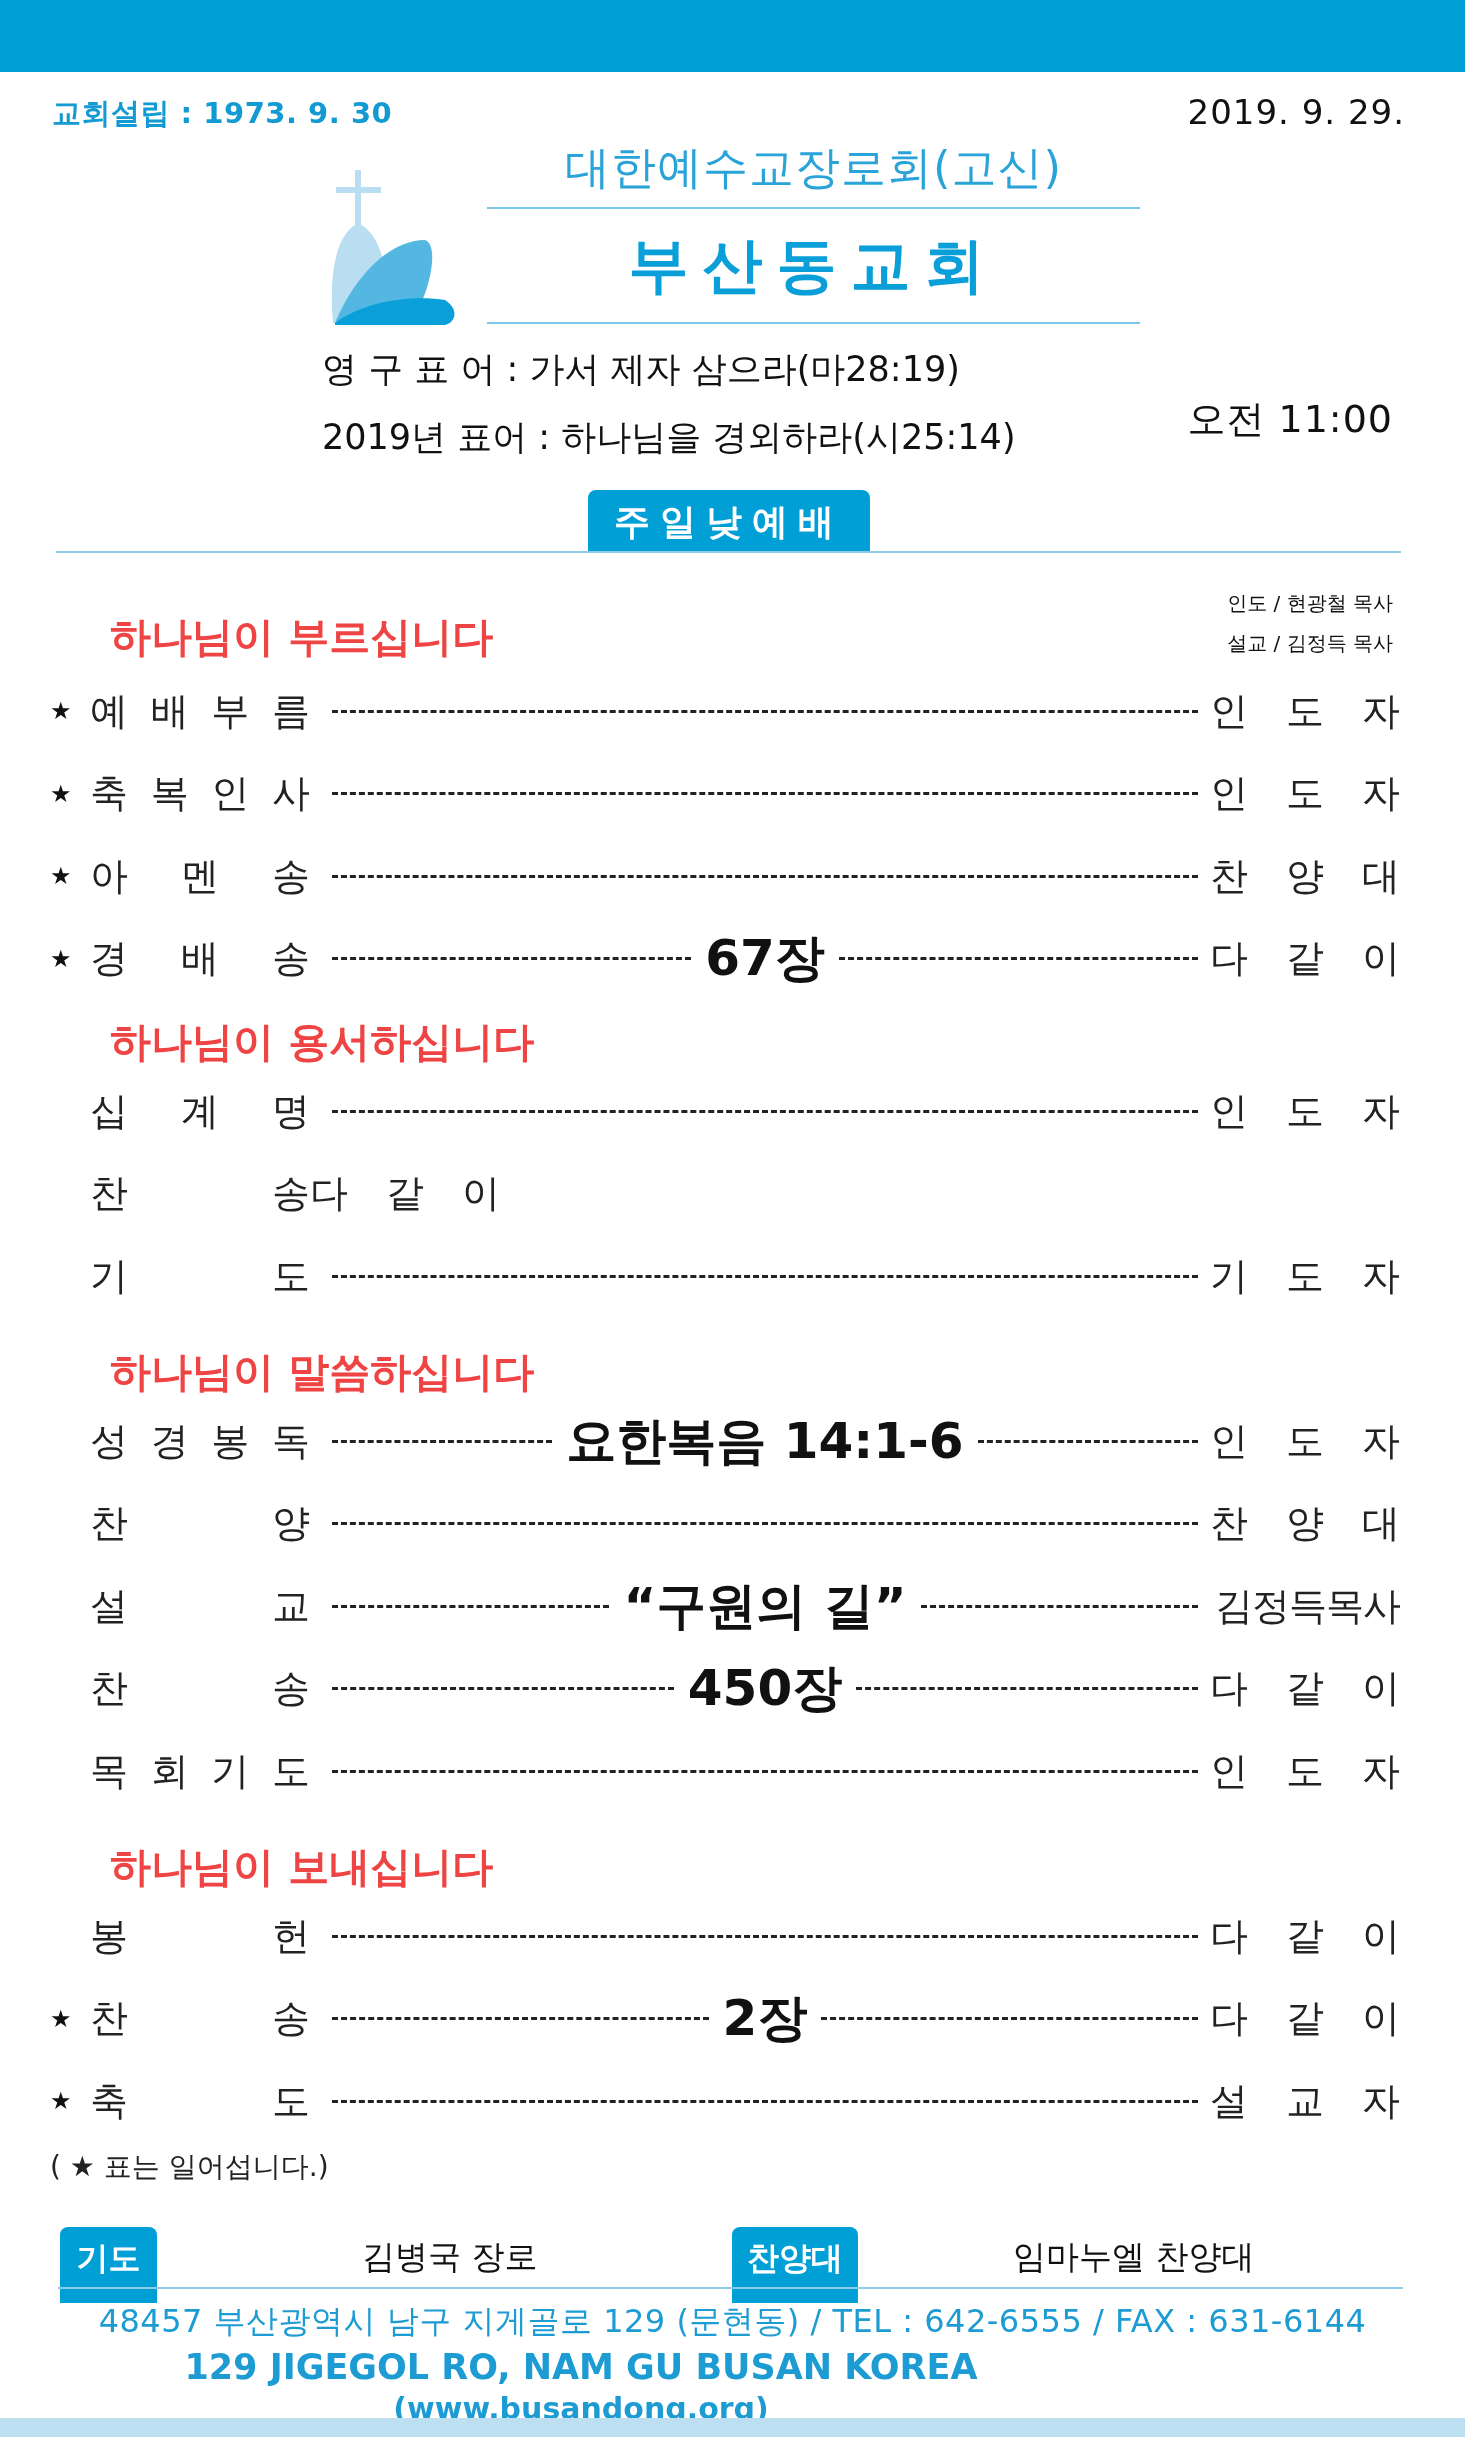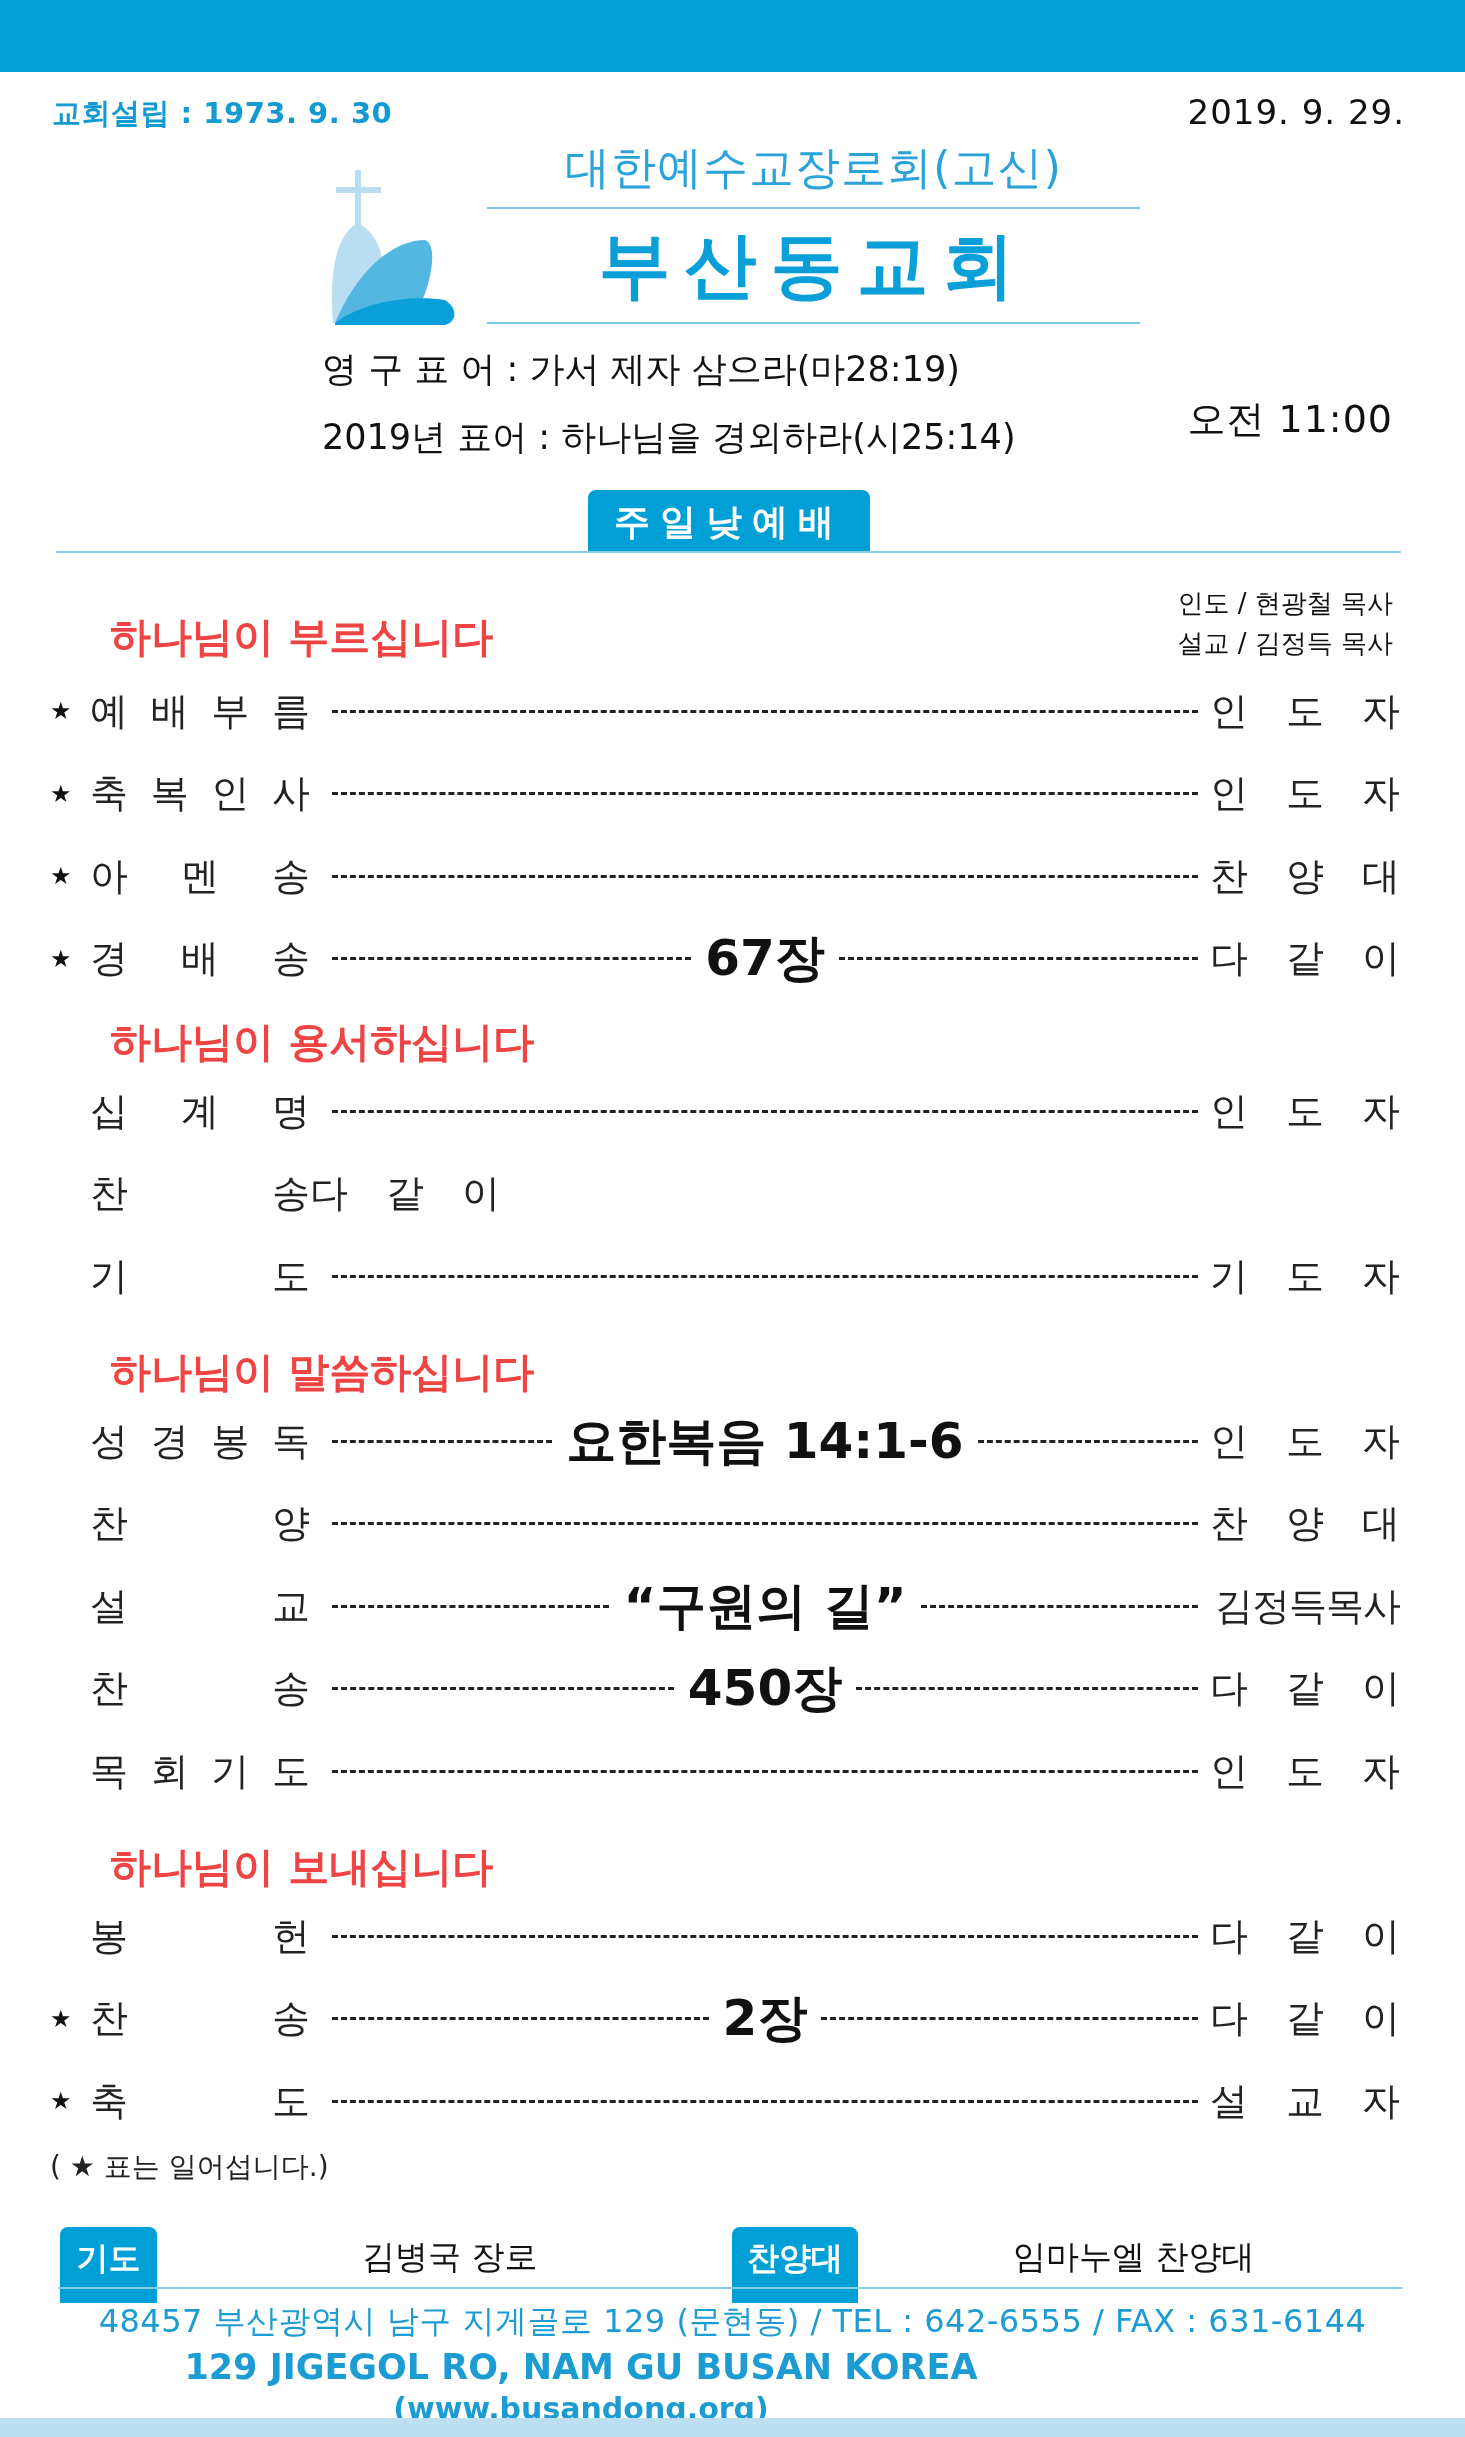--- a/index.html
+++ b/index.html
@@ -7,32 +7,32 @@
          font-family:"DejaVu Sans", "Liberation Sans", sans-serif; color:#1a1a1a; }
   .abs { position:absolute; }
   .top-band { left:0; top:0; width:1465px; height:72px; background:#009fd6; }
   .bottom-band { left:0; top:2418px; width:1465px; height:19px; background:#bce0f2; }
 
   .founded { left:52px; top:94px; font-size:29px; font-weight:bold; color:#129ad2; letter-spacing:0.5px; }
   .date { right:60px; top:92px; font-size:34px; color:#111; letter-spacing:1px; }
 
   .denomination { left:487px; width:653px; top:138px; text-align:center; font-size:45px; color:#2aa3d8; letter-spacing:1px; }
   .rule-light { height:2px; background:#7cc7e8; }
-  .church-name { left:487px; width:653px; top:210px; text-align:center; font-size:72px; font-weight:bold; color:#0a9fd8; letter-spacing:14px; line-height:110px; }
+  .church-name { left:487px; width:653px; top:210px; text-align:center; font-size:60px; font-weight:bold; color:#0a9fd8; letter-spacing:14px; line-height:110px; }
 
   .logo { left:315px; top:165px; width:140px; height:160px; }
 
   .motto { left:322px; font-size:35px; color:#111; white-space:nowrap; }
   .service-time { right:72px; top:394px; font-size:38px; color:#111; letter-spacing:1px; }
 
   .service-tab { left:588px; top:490px; width:282px; height:62px; background:#009fd6; border-radius:8px 8px 0 0;
                  color:#fff; font-size:36px; font-weight:bold; text-align:center; line-height:64px; letter-spacing:10px; }
   .service-rule { left:56px; top:551px; width:1345px; height:2px; background:#8ccde9; }
 
-  .leaders { right:72px; top:583px; text-align:right; font-size:26px; line-height:40px; color:#111; }
+  .leaders { right:72px; top:583px; text-align:right; font-size:20px; line-height:40px; color:#111; }
 
   .section-title { left:110px; font-size:41px; font-weight:bold; color:#ef4444; }
 
   .row { left:50px; width:1350px; height:52px; display:flex; align-items:center; }
   .star { width:40px; font-size:24px; text-align:left; color:#111; }
   .item-label { width:220px; display:flex; justify-content:space-between; font-size:38px; color:#222; }
   .leader-line { flex:1; display:flex; align-items:center; margin:0 12px 0 22px; }
   .dash { flex:1; border-top:3px dashed #222; height:0; }
   .middle { padding:0 14px; font-size:50px; font-weight:bold; color:#111; white-space:nowrap; }
   .person { width:190px; display:flex; justify-content:space-between; font-size:38px; color:#222; }

